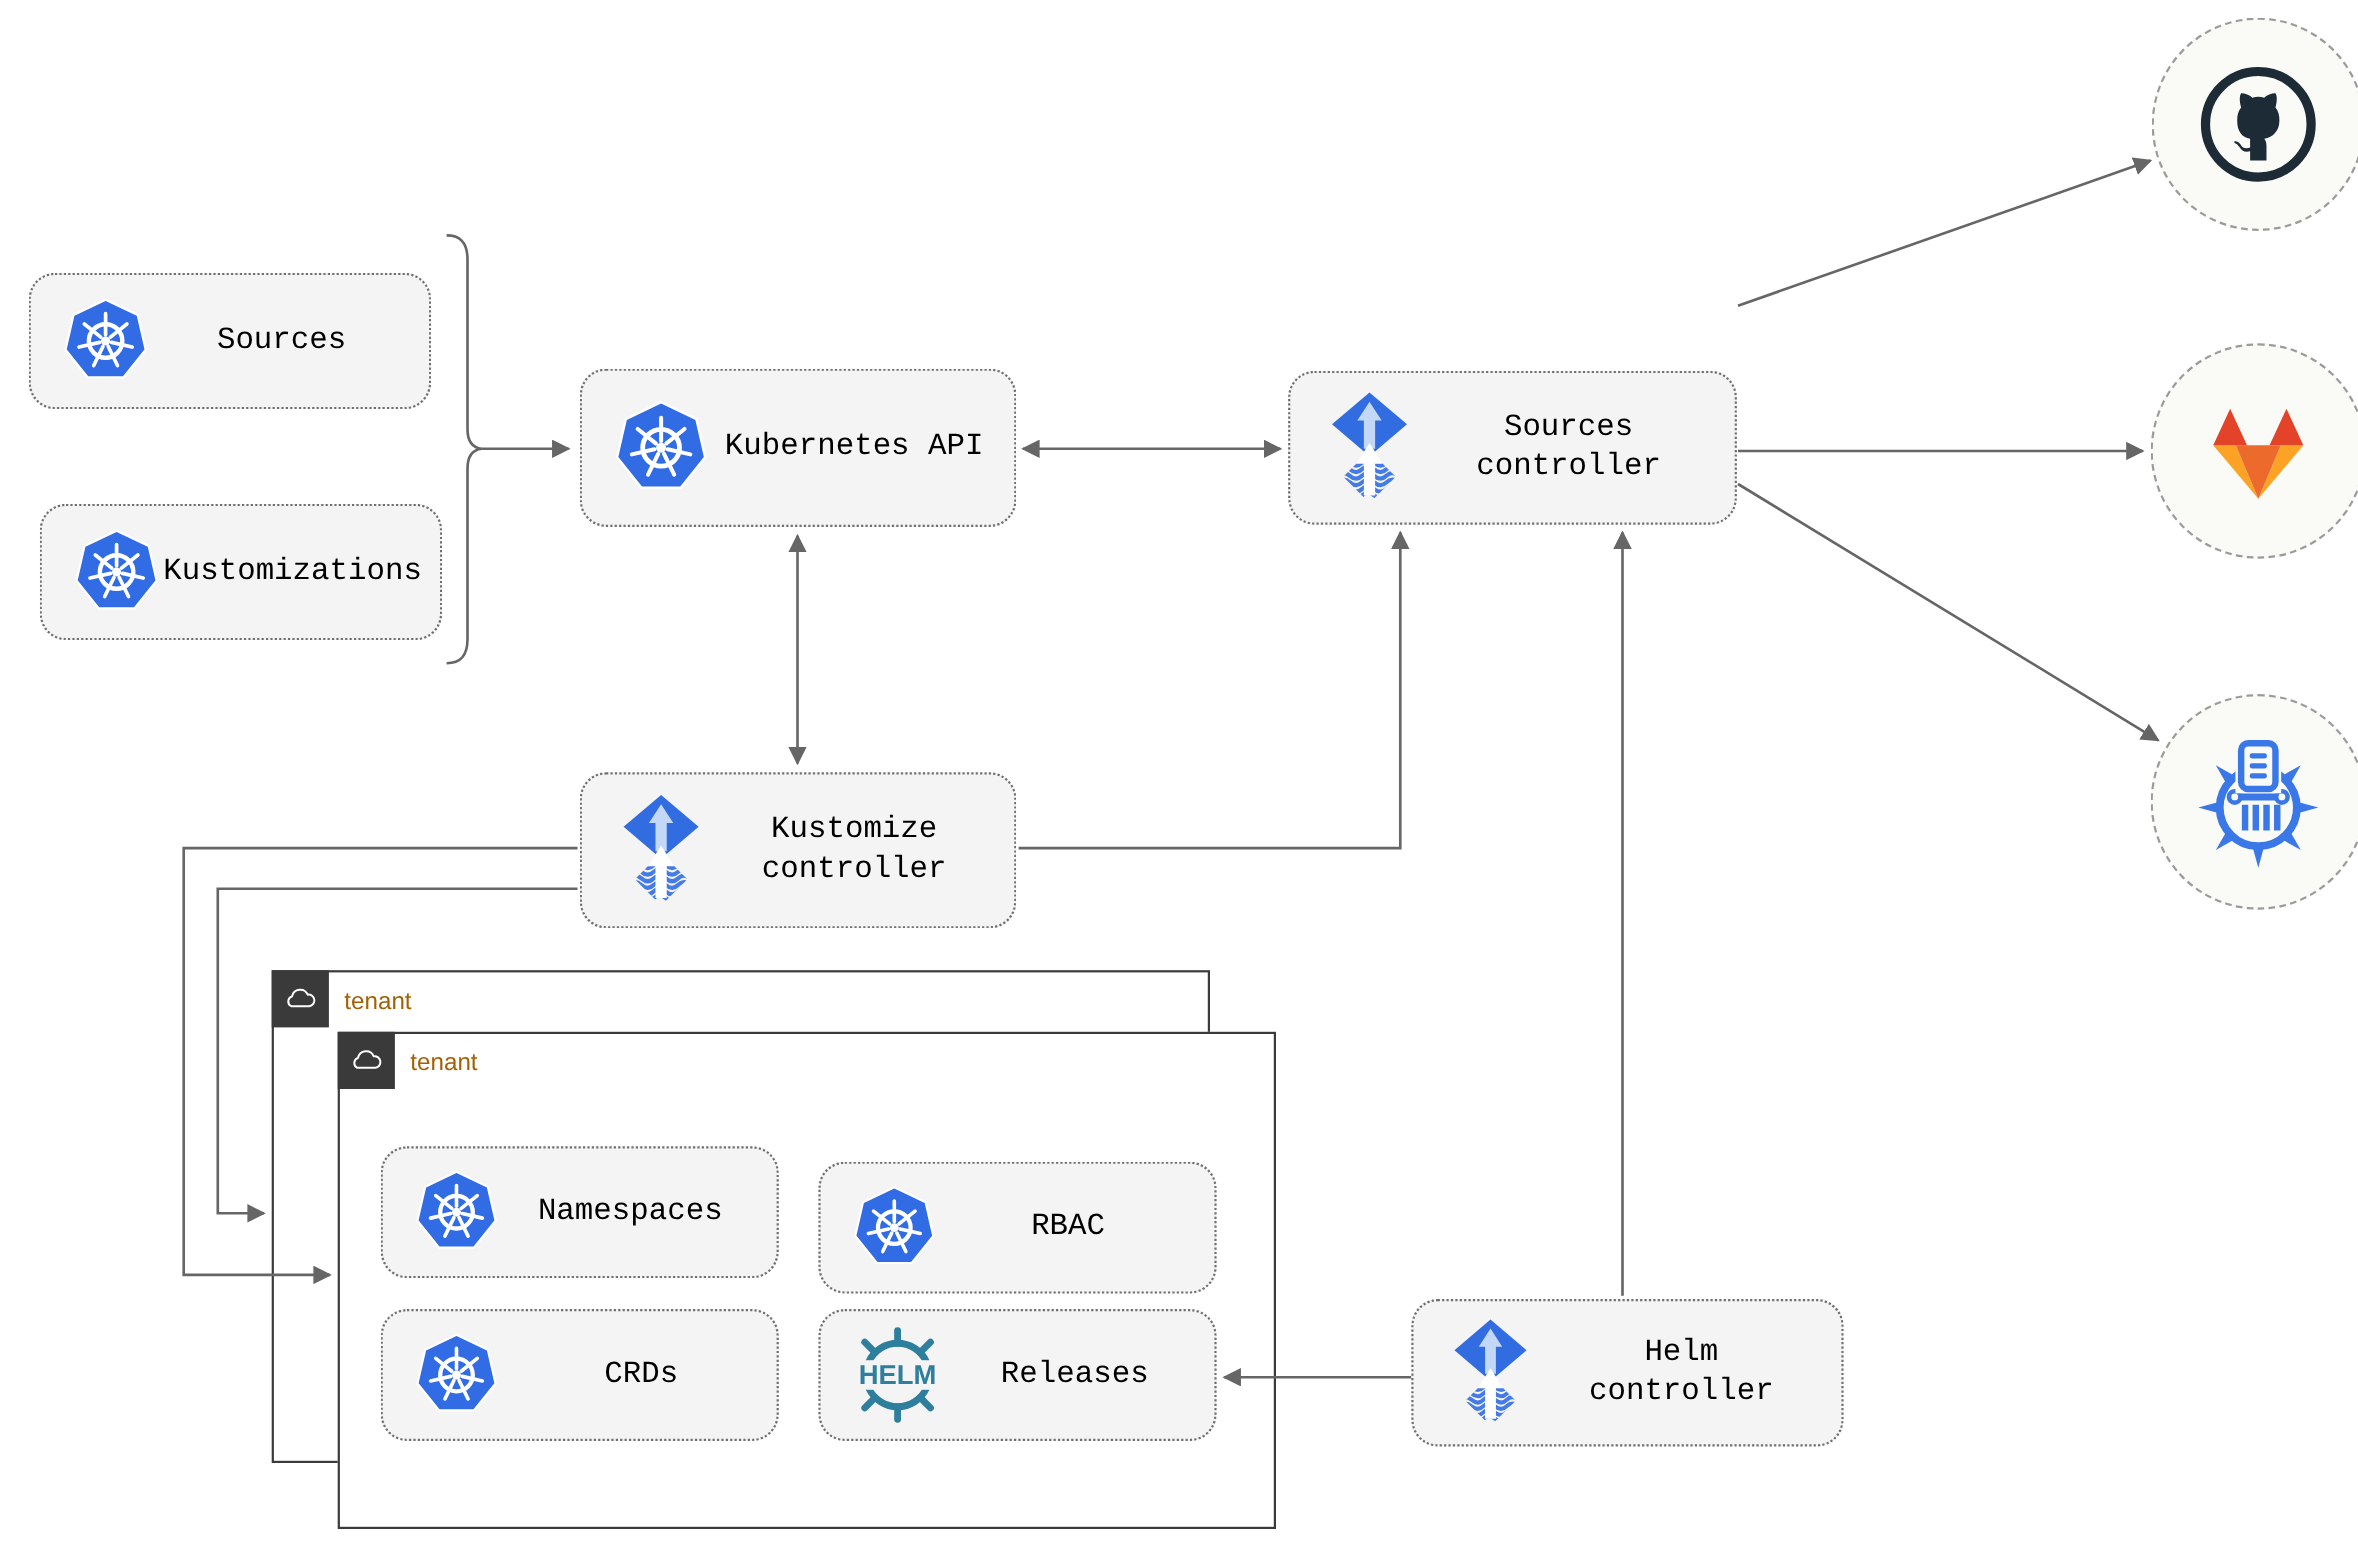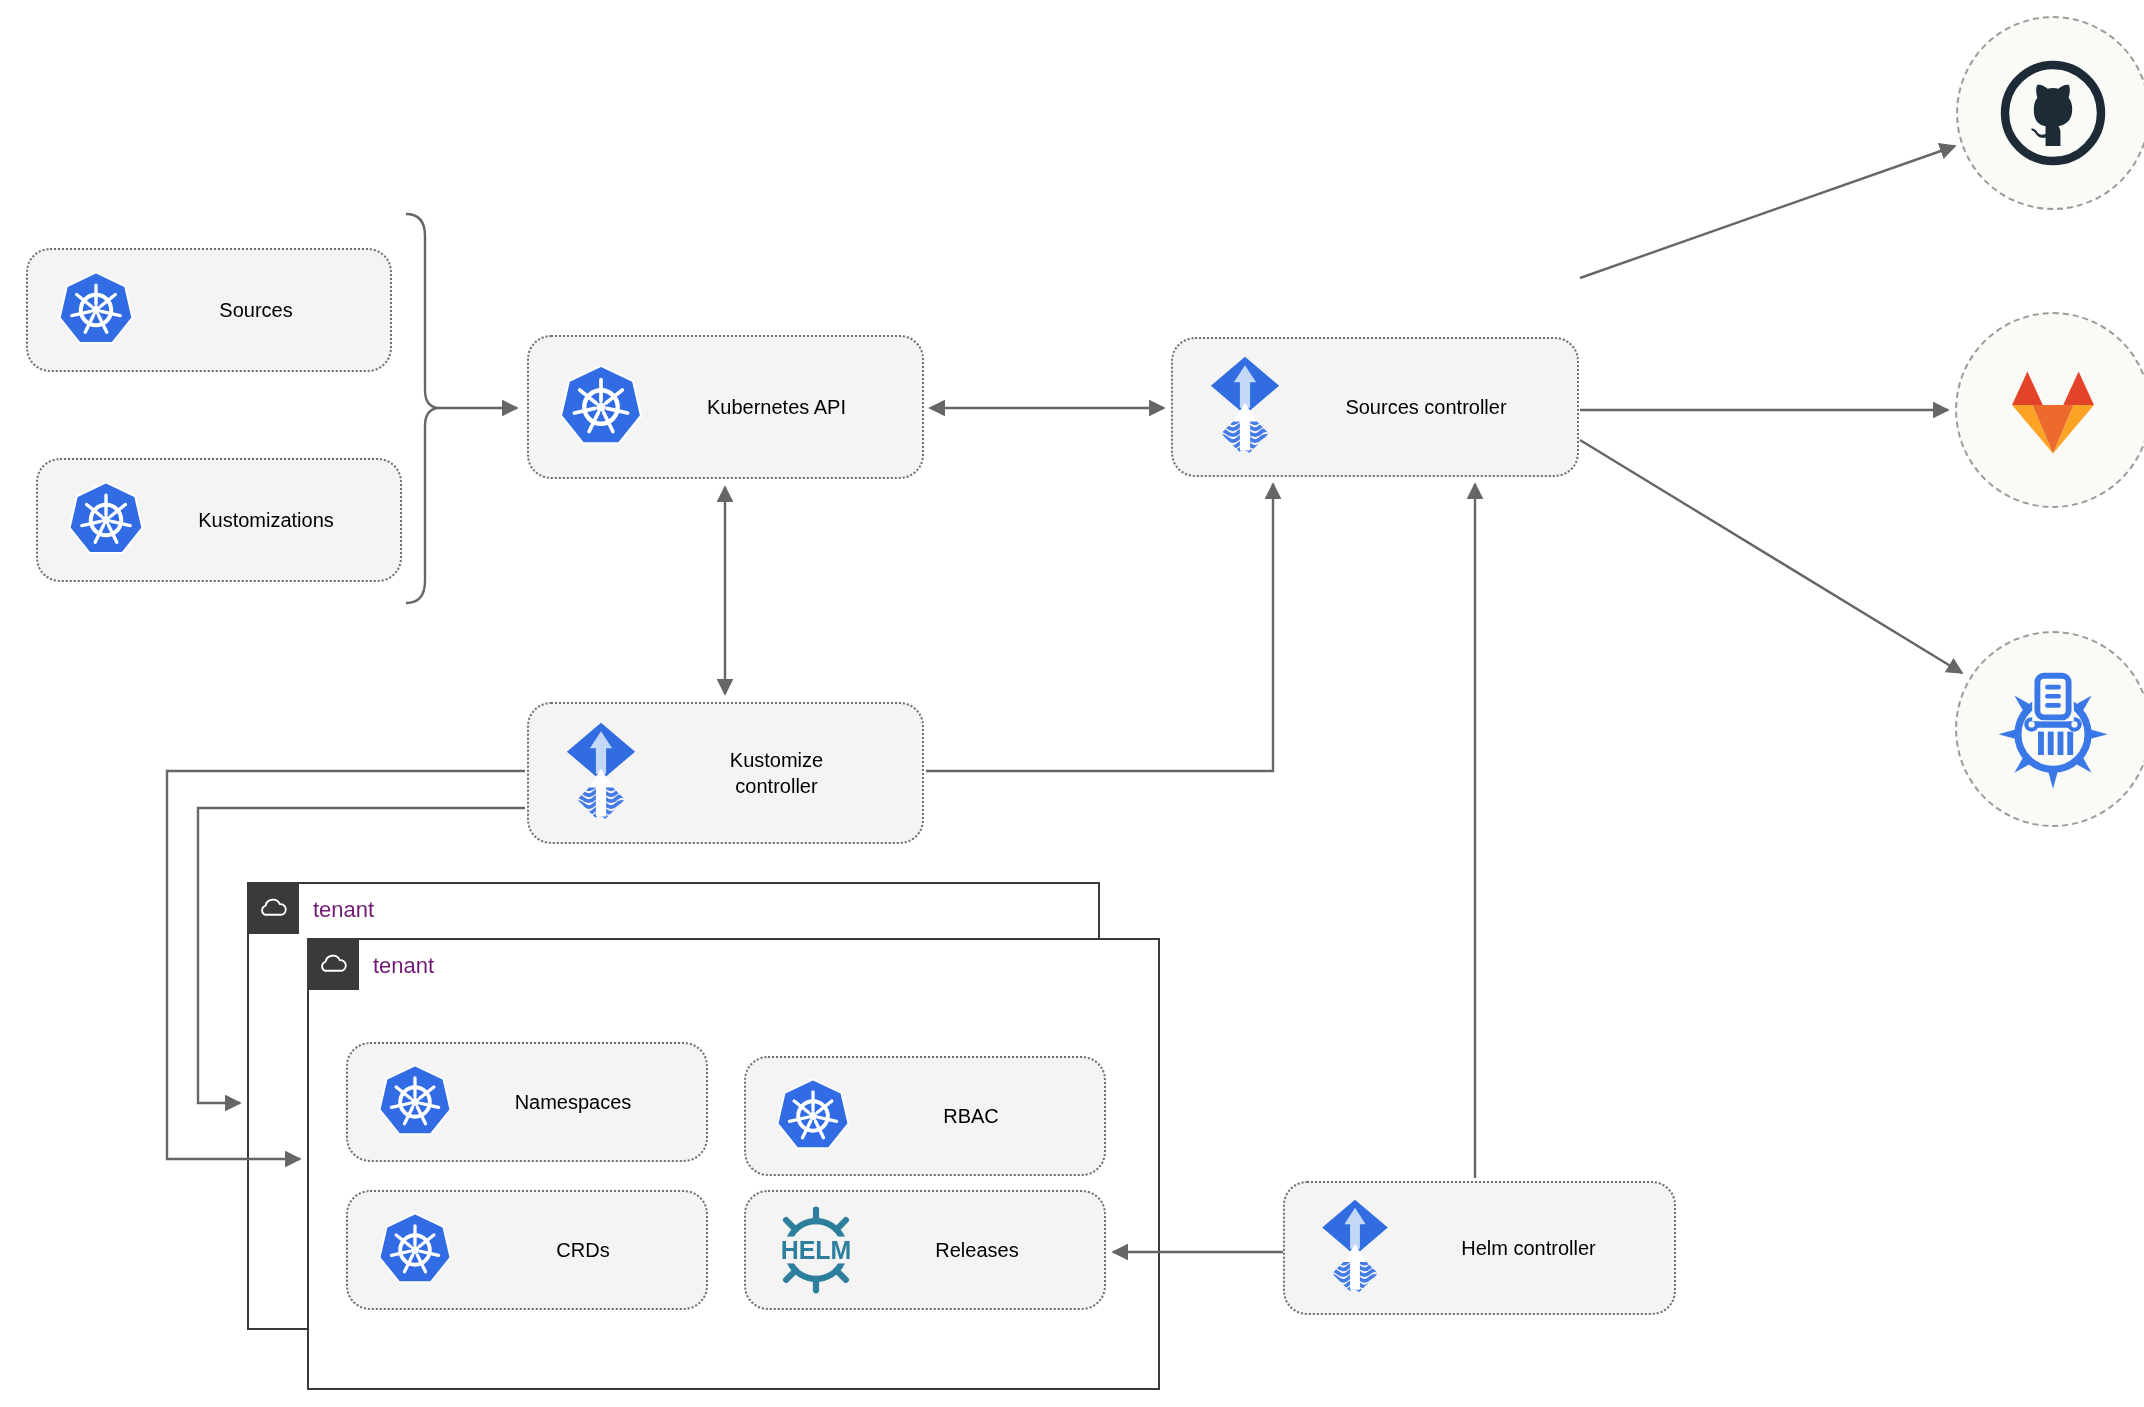--- a/index.html
+++ b/index.html
@@ -1,27 +1,27 @@
 <!DOCTYPE html>
 <html><head>
 <meta charset="utf-8">
 <style>
   html,body{margin:0;padding:0;background:#ffffff;}
   .canvas{position:relative;width:2144px;height:1407px;background:#ffffff;overflow:hidden;
           font-family:"Liberation Sans", sans-serif;}
   .box{position:absolute;background:#f4f4f4;border:2.5px dotted #6f6f6f;border-radius:24px;
        box-sizing:border-box;display:flex;align-items:center;}
   .box .icn{flex:0 0 auto;margin-left:28px;display:flex;align-items:center;}
-  .box .lbl{flex:1;text-align:center;font-size:20px;color:#000;line-height:1.3;padding-right:14px;}
+  .box .lbl{flex:1;text-align:center;font-size:28px;color:#000;line-height:1.3;padding-right:14px;font-family:Liberation Mono, monospace;}
   .box .lbl span{display:inline-block;}
   .lbl .wrapnarrow{max-width:180px;}
   .tenant{position:absolute;background:#ffffff;border:2.5px solid #3a3a3a;box-sizing:border-box;}
   .tenant-tab{position:absolute;top:-2.5px;left:-2.5px;width:52px;height:52px;background:#3a3a3a;
               display:flex;align-items:center;justify-content:center;}
-  .tenant-label{position:absolute;left:64px;top:13px;font-size:22px;color:#701a75;}
+  .tenant-label{position:absolute;left:64px;top:13px;font-size:22px;color:#a16207;}
   .dashed-circle{position:absolute;width:196px;height:196px;border-radius:50%;
                  border:2.5px dashed #9b9b9b;background:#fafaf6;box-sizing:border-box;
                  display:flex;align-items:center;justify-content:center;}
   svg.connectors{position:absolute;left:0;top:0;pointer-events:none;}
   svg{display:block;}
 </style>
 </head>
 <body>
 
 <div class="canvas">

